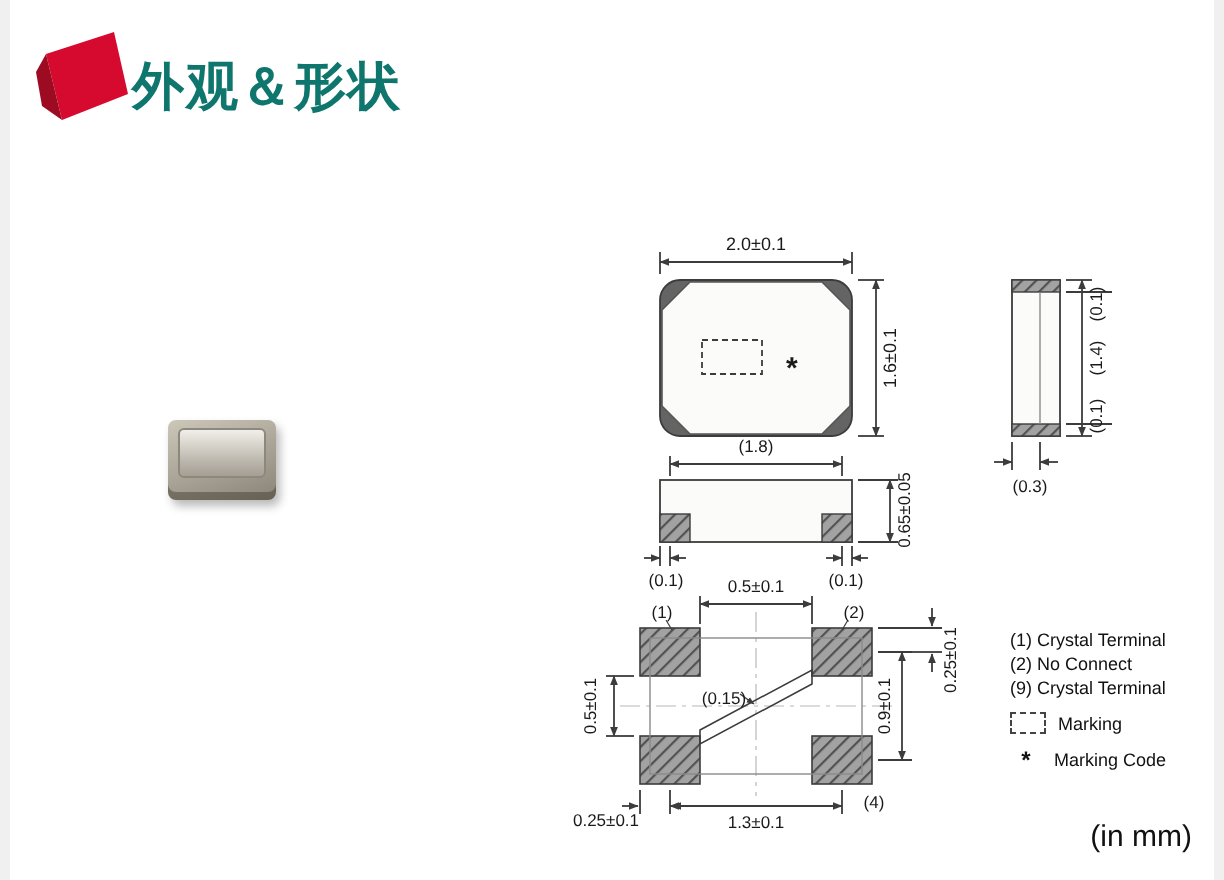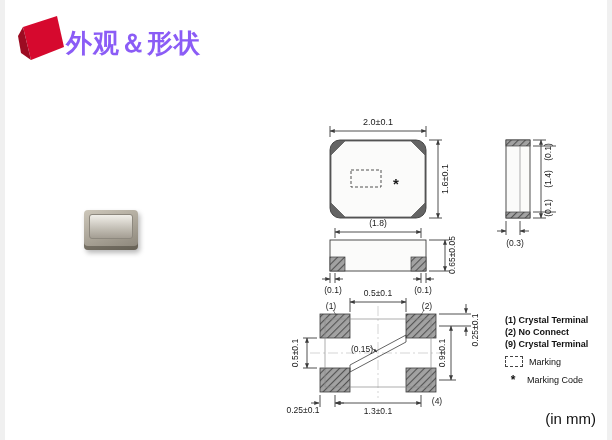--- a/index.html
+++ b/index.html
@@ -6,36 +6,36 @@
   body{
     width:612px;height:440px;position:relative;background:#ffffff;overflow:hidden;
     font-family:"Liberation Sans", sans-serif;color:#1a1a1a;
   }
   .page-edge{position:absolute;top:0;bottom:0;width:5px;background:#f0f0f0;}
   .edge-left{left:0;} .edge-right{right:0;}
 
   .flag{position:absolute;left:16px;top:14px;}
   .page-title{
     position:absolute;left:66px;top:26px;font-size:26px;font-weight:bold;
-    color:#8b5cf6;letter-spacing:1px;
+    color:#0f766e;letter-spacing:1px;
   }
 
   
   .photo{position:absolute;left:84px;top:210px;width:54px;height:40px;}
   .photo-base{position:absolute;left:0;top:0;right:0;bottom:0;border-radius:4px;
     background:linear-gradient(160deg,#cdc7ba,#8a8478);
     box-shadow:2px 3px 5px rgba(0,0,0,.28), inset 0 -4px 0 rgba(60,55,45,.45);}
   .photo-lid{position:absolute;left:5px;top:4px;right:5px;height:23px;border-radius:3px;
     background:linear-gradient(180deg,#f1efe9,#bab5ab 70%,#a49e93);
     border:1px solid #8d887e;}
 
   .drawing-svg{position:absolute;left:0;top:0;}
 
   .legend{position:absolute;left:505px;top:314px;font-size:9px;line-height:12px;color:#111;}
-  .legend-item{white-space:nowrap;font-weight:bold;}
+  .legend-item{white-space:nowrap;}
   .legend-mark-row{display:flex;align-items:flex-start;margin-top:6px;white-space:nowrap;}
   .mark-box{display:inline-block;width:16px;height:9px;border:1px dashed #444;margin-right:6px;}
   .mark-star{display:inline-block;width:16px;text-align:center;font-weight:bold;font-size:12px;margin-right:6px;}
   .unit-note{position:absolute;right:16px;top:410px;font-size:15px;color:#111;}
 </style>
 </head>
 <body>
 
 <div class="page-edge edge-left"></div>
 <div class="page-edge edge-right"></div>

